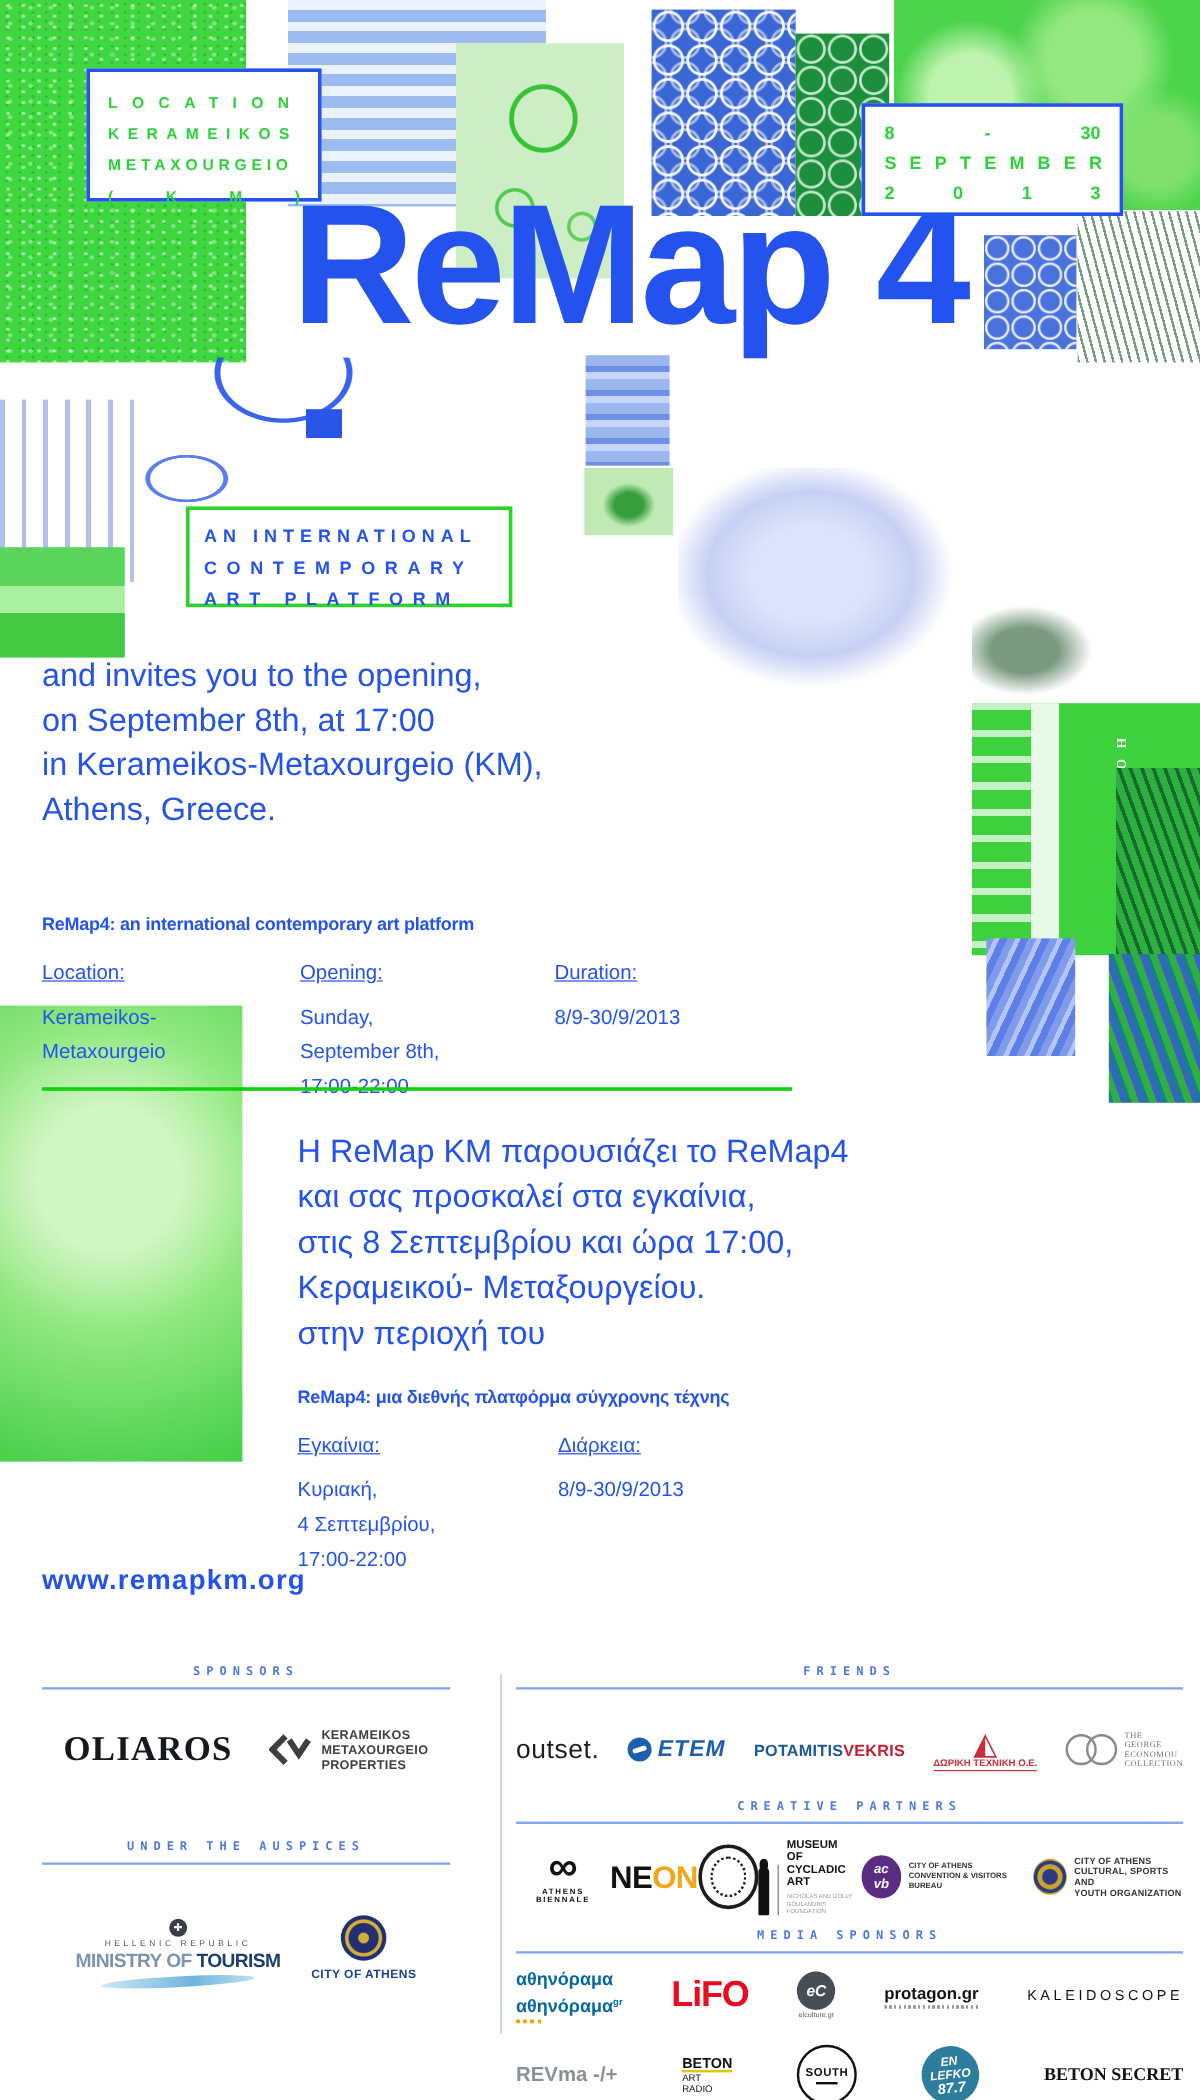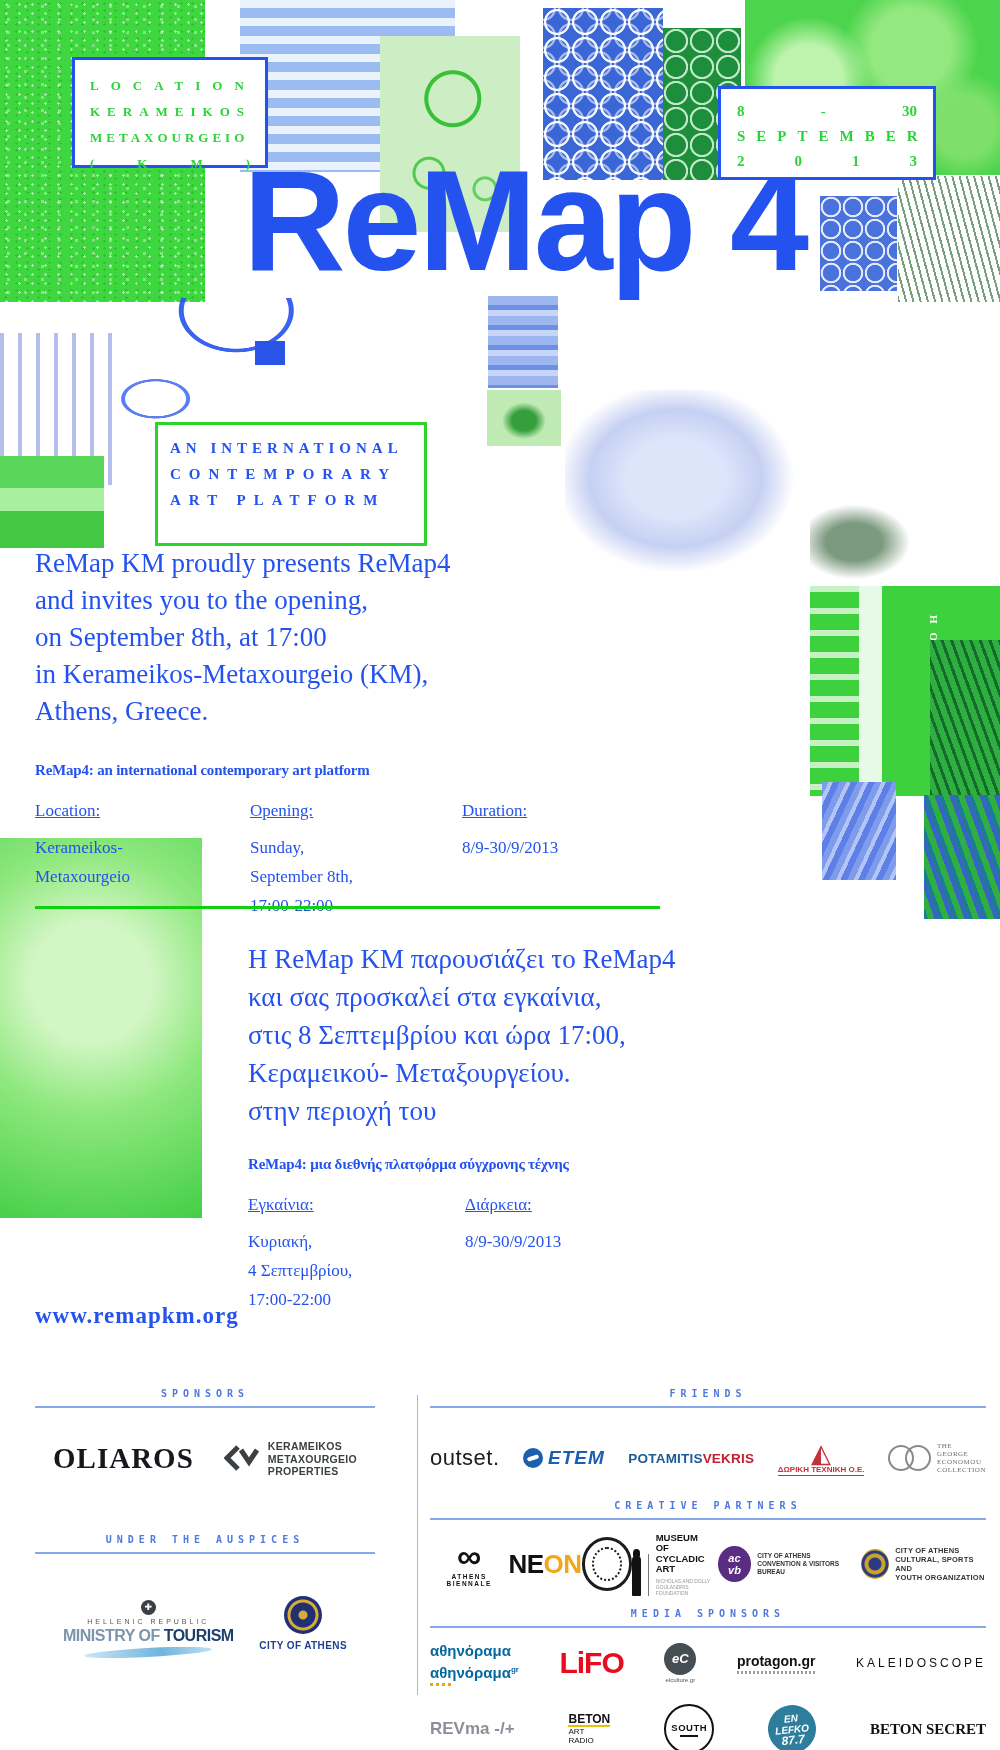--- a/index.html
+++ b/index.html
@@ -1,19 +1,19 @@
 <!DOCTYPE html>
 <html><head>
 <meta charset="utf-8">
 <style>
   html,body{margin:0;padding:0;background:#ffffff;}
   .poster{position:relative;width:1000px;height:1750px;background:#fff;overflow:hidden;
           font-family:"Liberation Sans",sans-serif;}
   .abs{position:absolute;}
-  .mono{font-family:Liberation Serif, serif;}
+  .mono{font-family:Liberation Sans, sans-serif;}
 
   
   .tile{position:absolute;}
   .green-texture{left:0;top:0;width:205px;height:302px;background:#3fd73f;
     background-image:radial-gradient(rgba(255,255,255,.55) 18%,transparent 19%),
                      radial-gradient(rgba(255,255,255,.35) 15%,transparent 16%),
                      radial-gradient(rgba(18,150,18,.4) 20%,transparent 21%);
     background-size:13px 9px,17px 13px,11px 7px;}
   .building{left:240px;top:0;width:215px;height:172px;
     background:repeating-linear-gradient(180deg,#eaf2fc 0 8px,#9cbbf0 8px 18px);}
@@ -73,21 +73,21 @@
     background:radial-gradient(circle at 45% 38%,#d2f6c4 0 60px,#8fe87e 130px,#4fd24f 240px,#45cf45 100%);}
   .hotel-sign{position:absolute;left:62%;top:14%;writing-mode:vertical-rl;color:#ffffff;
     font-weight:bold;font-size:11px;letter-spacing:9px;font-family:"Liberation Serif",serif;}
 
   
   .frame{position:absolute;background:#fff;box-sizing:border-box;}
   .location-box{left:72px;top:57px;width:196px;height:111px;border:3px solid var(--blue);
     padding:13px 15px;color:var(--green);font-weight:bold;font-size:13px;line-height:26px;}
   .date-box{left:718px;top:86px;width:218px;height:94px;border:3px solid var(--blue);
     padding:10px 16px;color:var(--green);font-weight:bold;font-size:15px;line-height:25px;}
-  .platform-box{left:155px;top:422px;width:272px;height:124px;border:3px solid var(--green-border);
+  .platform-box{left:155px;top:422px;width:272px;height:84px;border:3px solid var(--green-border);
     padding:10px 12px;color:var(--blue);font-weight:bold;font-size:15px;line-height:26px;}
   .ls-a{letter-spacing:12px;} .ls-b{letter-spacing:7px;} .ls-c{letter-spacing:4px;}
   .ls-d{letter-spacing:11px;} .ls-e{letter-spacing:5px;} .ls-f{letter-spacing:8px;}
   .tokrow{display:flex;justify-content:space-between;}
 
   
   :root{--blue:#2452ee;--green:#2bd338;--green-border:#2bd32b;--green-line:#0fd10f;
         --fblue:#4f79df;--fline:#86a8ea;--red:#d0141e;}
   .title{left:243px;top:150px;font-size:142px;font-weight:bold;letter-spacing:-3px;
          color:var(--blue);line-height:1;}
@@ -254,21 +254,20 @@
   <div class="tile grassBR"></div>
   <div class="tile apple-left"></div>
 
   <div class="frame platform-box mono">
     <div class="ls-e">AN INTERNATIONAL</div>
     <div class="ls-f">CONTEMPORARY</div>
     <div class="ls-f">ART PLATFORM</div>
   </div>
 
   <div class="abs intro mono" style="left:35px;top:545px;">
-    <div>ReMap KM proudly presents ReMap4</div>
     <div>and invites you to the opening,</div>
     <div>on September 8th, at 17:00</div>
     <div>in Kerameikos-Metaxourgeio (KM),</div>
     <div>Athens, Greece.</div>
   </div>
   <div class="abs subtitle mono" style="left:35px;top:762px;">ReMap4: an international contemporary art platform</div>
 
   <div class="abs infocols mono" style="left:0;top:796px;width:1000px;height:110px;">
     <div class="infocol" style="left:35px;">
       <div class="hd">Location:</div>

